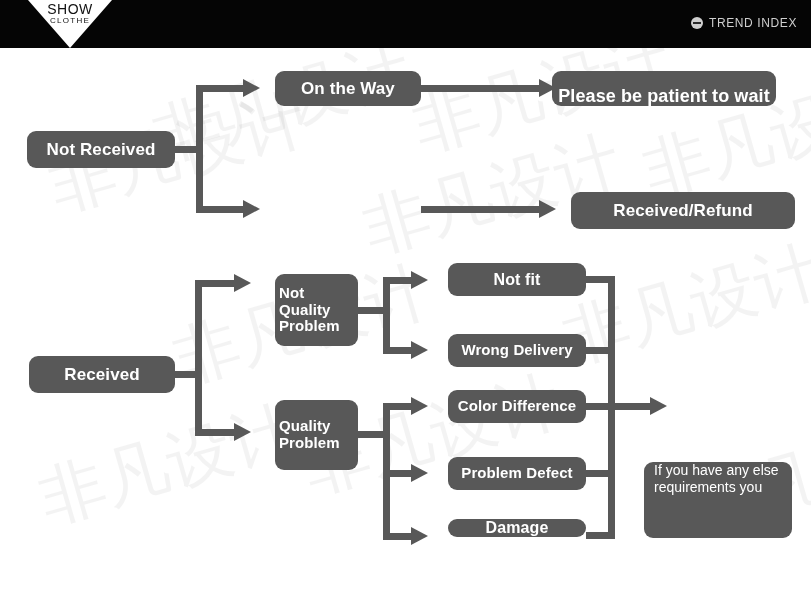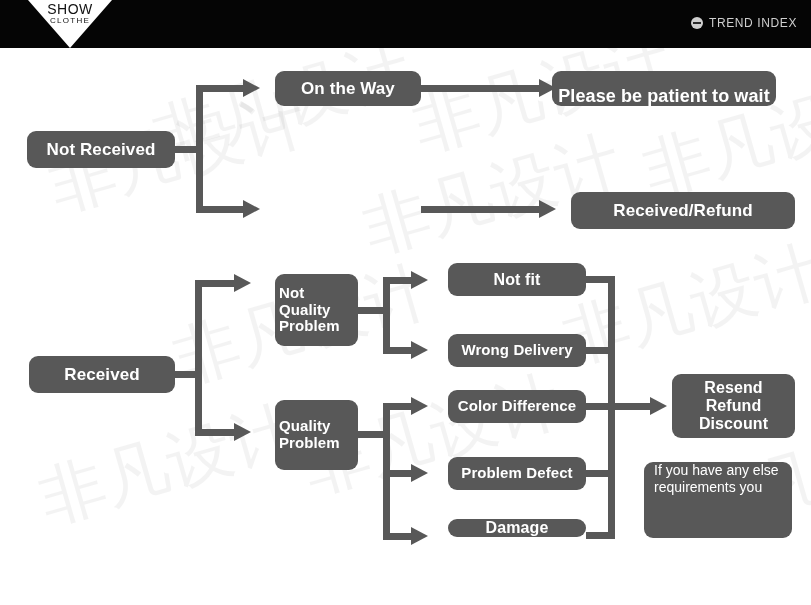--- a/index.html
+++ b/index.html
@@ -194,25 +194,20 @@
   <div class="seg" style="left:586px;top:276px;width:29px;height:7px;"></div>
   <div class="seg" style="left:586px;top:347px;width:29px;height:7px;"></div>
   <div class="seg" style="left:586px;top:403px;width:29px;height:7px;"></div>
   <div class="seg" style="left:586px;top:470px;width:29px;height:7px;"></div>
   <div class="seg" style="left:586px;top:532px;width:29px;height:7px;"></div>
   <div class="seg" style="left:608px;top:276px;width:7px;height:263px;"></div>
 
   <div class="seg" style="left:608px;top:403px;width:46px;height:7px;"></div>
   <div class="arrow" style="left:650px;top:397px;"></div>
 
-  <div class="node" style="left:672px;top:374px;width:123px;height:64px;font-size:16px;flex-direction:column;align-items:center;justify-content:center;">
-    <span>Resend</span>
-    <span>Refund</span>
-    <span>Discount</span>
-  </div>
 
   <svg class="tail" width="120" height="80" style="left:648px;top:424px;" viewBox="0 0 120 80">
     <polygon points="8,0 106,58 54,62" fill="#585858"></polygon>
   </svg>
 
   <div class="callout" style="left:644px;top:462px;width:148px;height:76px;">
     <div>If you have any else</div>
     <div>requirements you</div>
   </div>
 

